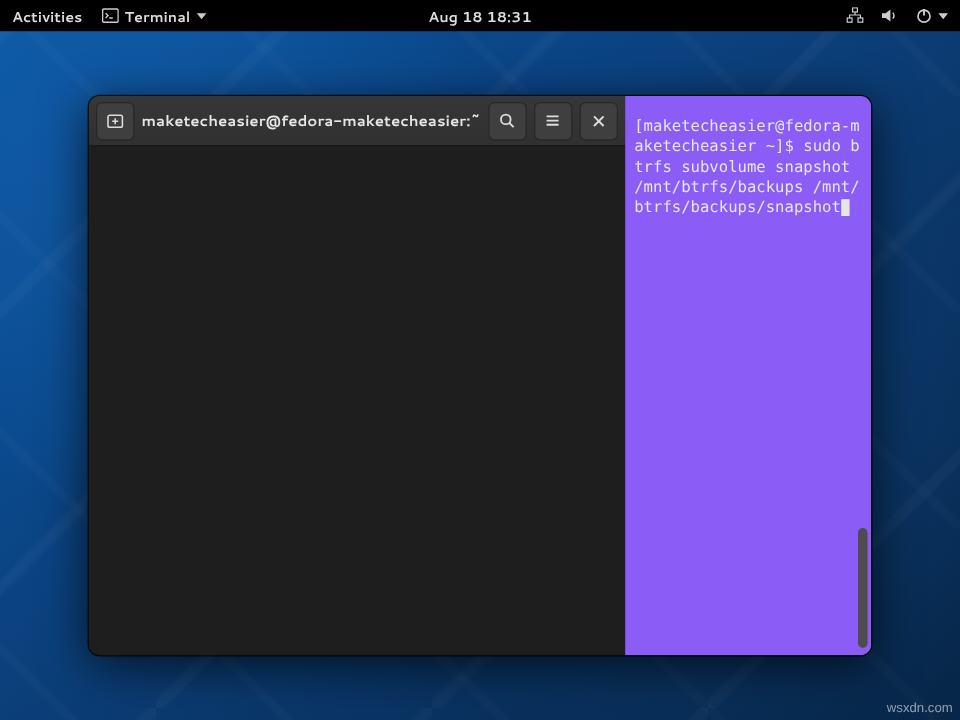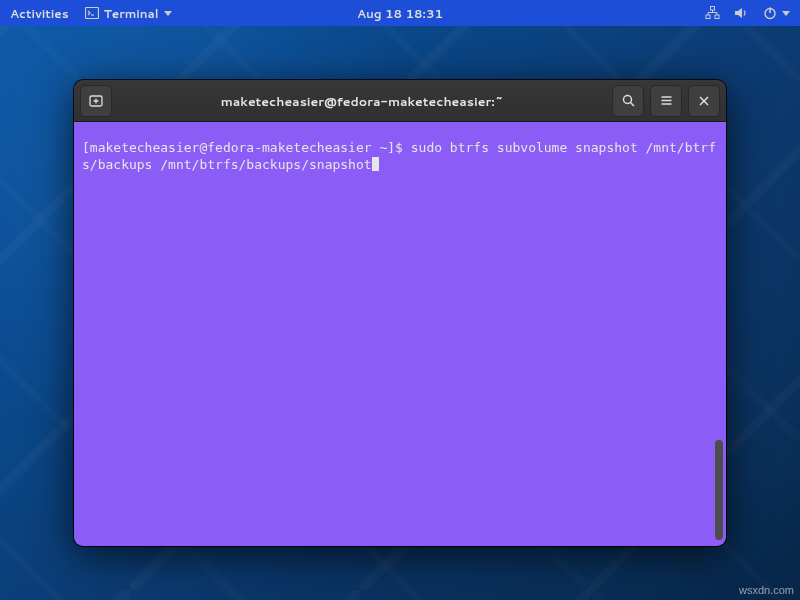--- a/index.html
+++ b/index.html
@@ -33,21 +33,21 @@
       inset: 0;
       background:
         radial-gradient(circle at 20% 30%, rgba(40,120,200,0.25) 0%, transparent 35%),
         radial-gradient(circle at 75% 60%, rgba(30,100,180,0.2) 0%, transparent 40%),
         linear-gradient(155deg, transparent 40%, rgba(0,0,0,0.15) 100%);
     }
     .topbar {
       position: absolute;
       top: 0; left: 0; right: 0;
       height: 26px;
-      background: #1d4ed8;
+      background: #000000;
       color: #ddd;
       display: flex;
       align-items: center;
       font-size: 12px;
       font-weight: 600;
       padding: 0 10px;
       z-index: 10;
     }
     .topbar-left { display: flex; align-items: center; gap: 16px; }
     .topbar-center { position: absolute; left: 50%; transform: translateX(-50%); }
@@ -63,21 +63,21 @@
     .window {
       position: absolute;
       left: 74px;
       top: 80px;
       width: 652px;
       height: 466px;
       background: #1e1e1e;
       border-radius: 9px;
       box-shadow: 0 8px 40px rgba(0,0,0,0.7), 0 0 0 1px rgba(0,0,0,0.8);
       display: flex;
-      flex-direction: column;
+      flex-direction: row;
       overflow: hidden;
       z-index: 5;
     }
     .titlebar {
       height: 42px;
       background: linear-gradient(#373737, #303030);
       border-bottom: 1px solid #1a1a1a;
       display: flex;
       align-items: center;
       padding: 0 6px;

